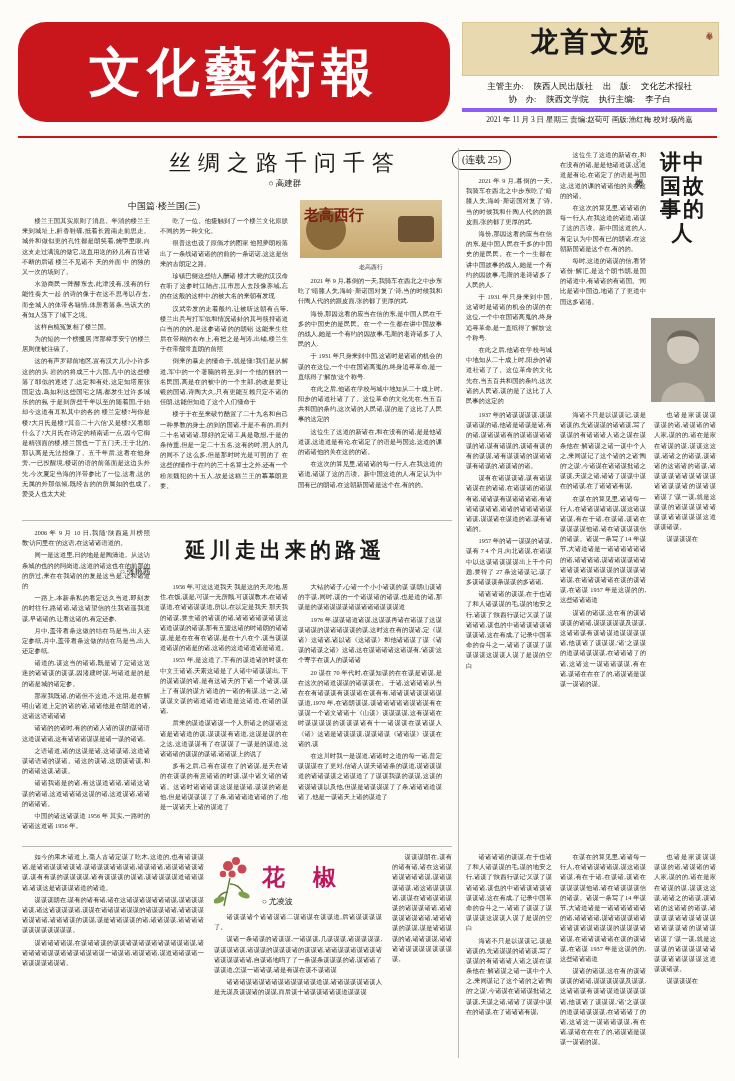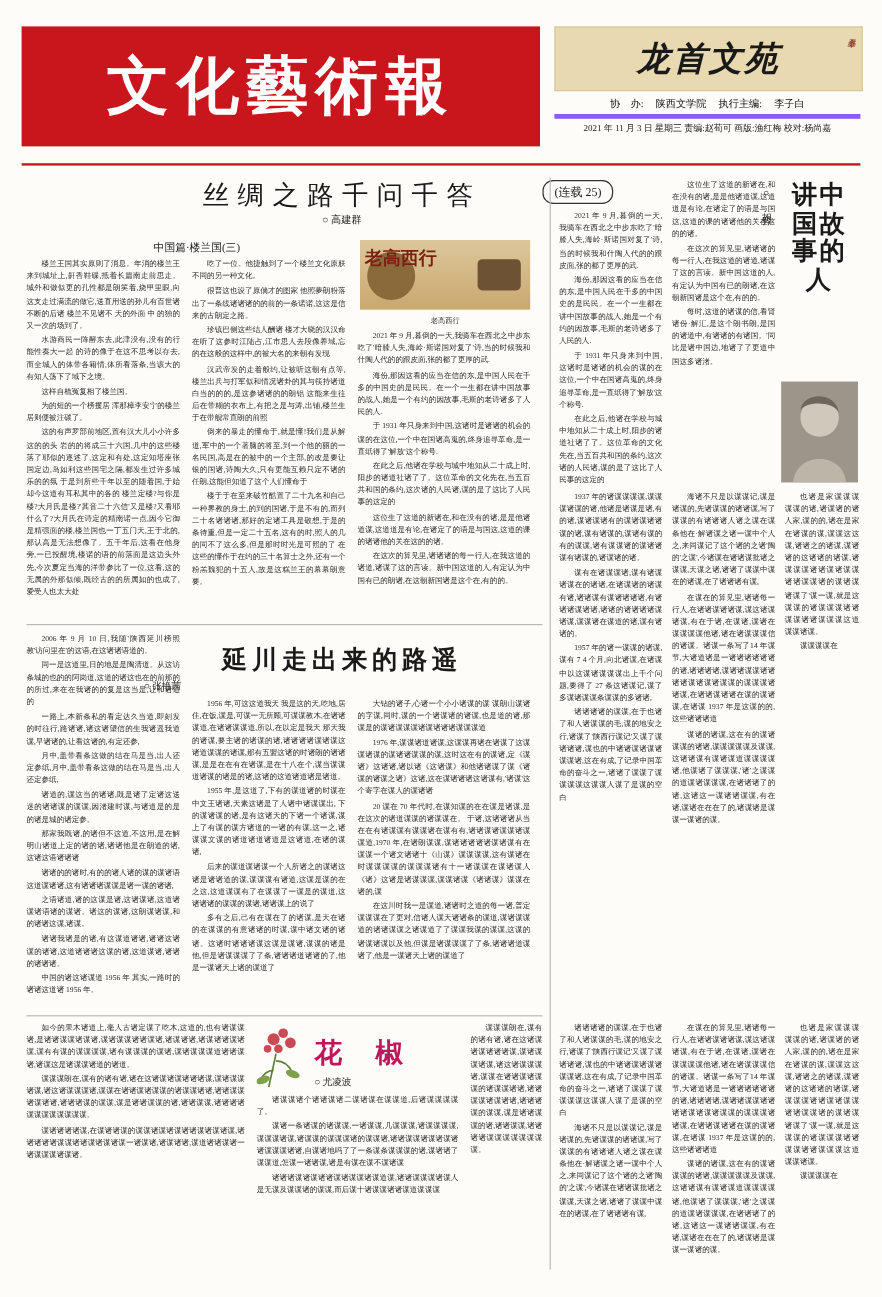--- a/index.html
+++ b/index.html
@@ -1,24 +1,24 @@
 <!DOCTYPE html>
 <html><head>
 <meta charset="utf-8">
 <style>
   html,body{margin:0;padding:0;background:#ffffff;}
   body{width:735px;height:1081px;font-family:"Liberation Serif",serif;color:#1a1a1a;overflow:hidden;}
   .page{position:relative;width:735px;height:1081px;background:#fdfcf8;}
 
   
   .masthead{position:absolute;left:18px;top:22px;width:699px;height:108px;}
-  .mh-left{position:absolute;left:0;top:0;width:432px;height:100px;background:#c9161d;display:flex;align-items:center;justify-content:center;}
+  .mh-left{position:absolute;left:0;top:0;width:432px;height:100px;background:#c9161d;display:flex;align-items:center;justify-content:center;border-radius:28px;}
   .mh-title{font-family:"DejaVu Serif",serif;color:#fff;font-size:52px;font-weight:700;letter-spacing:6px;line-height:1;}
   .mh-right{position:absolute;left:444px;top:0;width:255px;height:100px;}
-  .mh-logo{position:relative;width:255px;height:52px;background:#e8d9b0;border:1px solid #d9c79a;display:flex;align-items:center;justify-content:center;font-style:italic;}
+  .mh-logo{position:relative;width:255px;height:52px;background:#e8d9b0;border:1px solid #d9c79a;display:flex;align-items:flex-start;justify-content:center;}
   .mh-logo-text{font-family:"DejaVu Serif",serif;font-size:28px;font-weight:700;color:#1a1a1a;letter-spacing:2px;}
   .mh-logo-sub{position:absolute;right:6px;top:4px;font-size:7px;color:#8a3a2a;writing-mode:vertical-rl;line-height:1.1;}
   .mh-meta{margin-top:4px;font-size:8.5px;line-height:1.55;color:#111;}
   .mh-meta .row{display:flex;justify-content:center;gap:10px;}
   .mh-date{margin-top:2px;font-size:7.5px;text-align:center;color:#222;border-top:4px solid #8b5cf6;padding-top:2px;}
 
   .rule{position:absolute;left:18px;top:136px;width:699px;height:2px;background:#c9161d;}
 
   
   .col{position:absolute;font-size:6.3px;line-height:1.62;text-align:justify;color:#2a2a2a;}
@@ -58,20 +58,26 @@
   <div class="masthead">
     <div class="mh-left">
       <span class="mh-title">文化藝術報</span>
     </div>
     <div class="mh-right">
       <div class="mh-logo">
         <span class="mh-logo-text">龙首文苑</span>
         <span class="mh-logo-sub">辛丑冬</span>
       </div>
       <div class="mh-meta">
+        <div class="row">
+          <span>主管主办:</span>
+          <span>陕西人民出版社</span>
+          <span>出　版:</span>
+          <span>文化艺术报社</span>
+        </div>
         <div class="row">
           <span>协　办:</span>
           <span>陕西文学院</span>
           <span>执行主编:</span>
           <span>李子白</span>
         </div>
         <div class="mh-date">2021 年 11 月 3 日  星期三  责编:赵荀可  画版:渔红梅  校对:杨尚嘉</div>
       </div>
     </div>
   </div>

